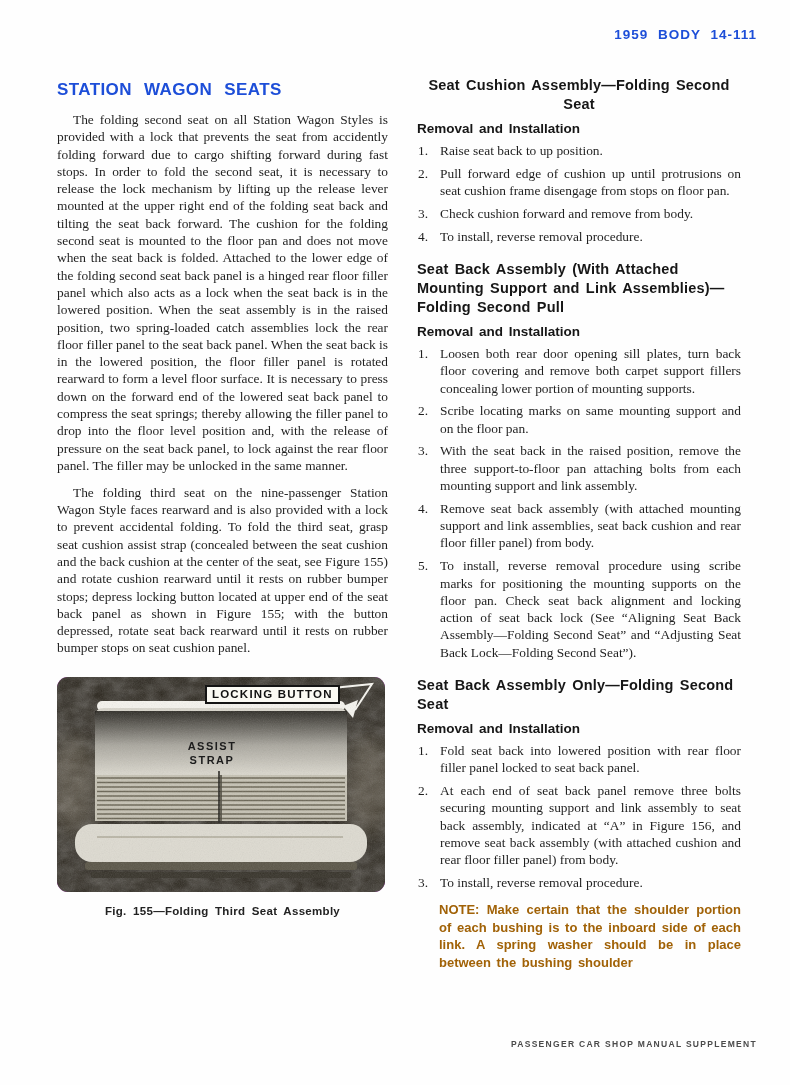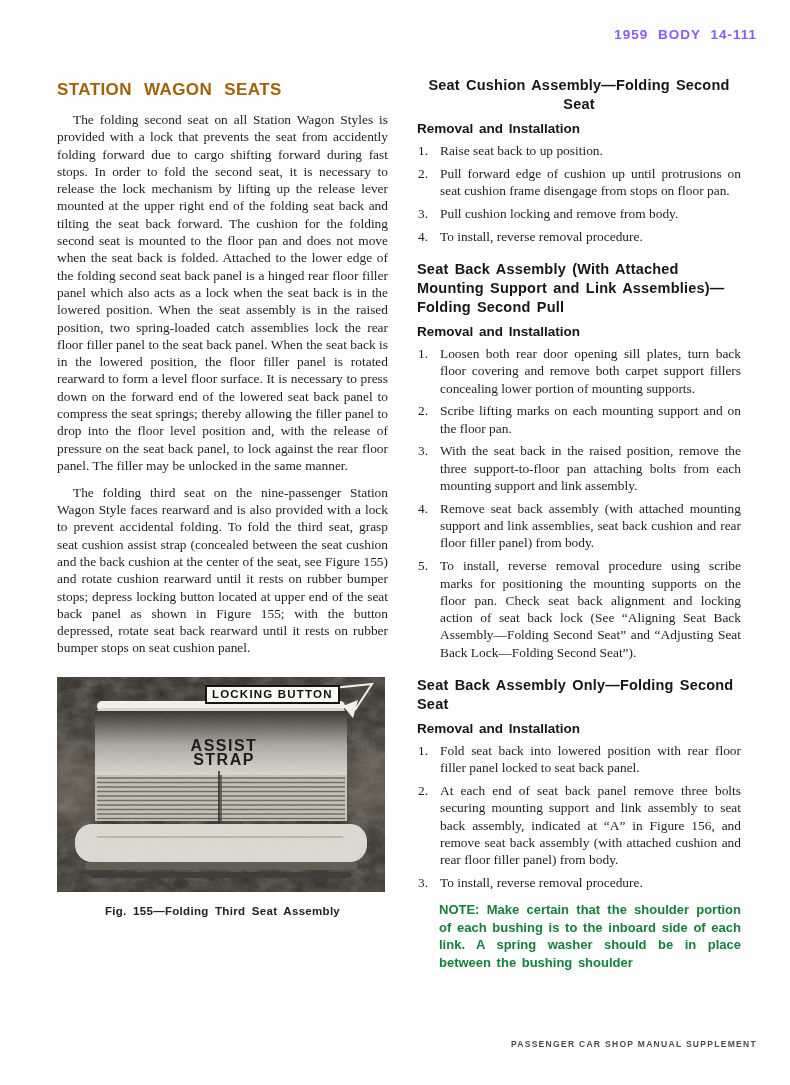--- a/index.html
+++ b/index.html
@@ -9,33 +9,33 @@
     background:#fefefe;
     margin:0 auto;
     overflow:hidden;
     color:#1f1f1f;
     font-family:"Liberation Serif", serif;
   }
   .hdr{
     position:absolute;top:27px;right:33px;
     font-family:"Liberation Sans", sans-serif;
     font-weight:bold;font-size:13.5px;letter-spacing:1px;word-spacing:5px;
-    color:#8b5cf6;
+    color:#1d4ed8;
   }
   .col-left{position:absolute;left:57px;top:80px;width:331px;}
   .col-right{position:absolute;left:417px;top:76px;width:324px;}
   .ftr{
     position:absolute;top:1039px;right:33px;
     font-family:Liberation Sans, sans-serif;
     font-size:8.5px;letter-spacing:1.3px;color:#4b4b4b;font-weight:bold;
   }
   h1.sec-title{
     font-family:"Liberation Sans", sans-serif;
     font-size:17px;font-weight:bold;letter-spacing:.4px;word-spacing:7px;
-    margin:0 0 11px 0;color:#a16207;
+    margin:0 0 11px 0;color:#1d4ed8;
   }
   .col-left p{
     font-size:13.4px;line-height:17.3px;text-align:justify;
     text-indent:16px;margin:0 0 9.5px 0;
   }
   h2.sub-head{
     font-family:"Liberation Sans", sans-serif;
     font-size:14.5px;line-height:19px;font-weight:bold;letter-spacing:.2px;word-spacing:2px;
     margin:15px 0 7px 0;color:#161616;
   }
@@ -44,39 +44,39 @@
     font-family:"Liberation Sans", sans-serif;
     font-size:13.5px;font-weight:bold;margin:0 0 6px 0;color:#161616;word-spacing:2px;
   }
   .step{display:flex;font-size:13.4px;line-height:17.3px;margin:0 0 5.5px 0;}
   .step .num{flex:none;width:22px;padding-left:1px;}
   .step .txt{flex:1;text-align:justify;}
   .note{
     margin:10px 0 0 22px;
     font-family:"Liberation Sans", sans-serif;
     font-size:13px;line-height:17.5px;font-weight:bold;text-align:justify;
-    color:#15803d;word-spacing:2px;
+    color:#a16207;word-spacing:2px;
   }
   figure.fig{margin:20px 0 0 0;padding:0;}
   .photo{
-    position:relative;width:328px;height:215px;background:#d946ef;overflow:hidden;
+    position:relative;width:328px;height:215px;background:#d946ef;overflow:hidden;border-radius:11px;
   }
   .photo svg{display:block;}
   .lock-label{
     position:absolute;left:148px;top:8px;
     background:#fbfaf4;border:2px solid #141414;
     padding:0 5px;height:15px;line-height:15px;
     font-family:"Liberation Sans", sans-serif;
     font-size:11.5px;font-weight:bold;letter-spacing:1.2px;color:#111;
     white-space:nowrap;
   }
   .strap-label{
-    position:absolute;left:122px;top:62px;width:90px;text-align:center;
-    font-family:"Liberation Sans", sans-serif;
-    font-size:16px;font-weight:bold;letter-spacing:1.5px;color:#1c1c1c;line-height:14px;
+    position:absolute;left:110px;top:62px;width:90px;text-align:center;
+    font-family:"Liberation Sans", sans-serif;
+    font-size:11px;font-weight:bold;letter-spacing:1.5px;color:#1c1c1c;line-height:14px;
   }
   figcaption{
     margin-top:13px;text-align:center;
     font-family:"Liberation Sans", sans-serif;
     font-size:11.5px;font-weight:bold;letter-spacing:.3px;word-spacing:3px;color:#222;
   }
 </style>
 </head>
 <body>
 
@@ -164,36 +164,36 @@
     <div class="step">
       <span class="num">1.</span>
       <span class="txt">Raise seat back to up position.</span>
     </div>
     <div class="step">
       <span class="num">2.</span>
       <span class="txt">Pull forward edge of cushion up until protrusions on seat cushion frame disengage from stops on floor pan.</span>
     </div>
     <div class="step">
       <span class="num">3.</span>
-      <span class="txt">Pull cushion locking and remove from body.</span>
+      <span class="txt">Check cushion forward and remove from body.</span>
     </div>
     <div class="step">
       <span class="num">4.</span>
       <span class="txt">To install, reverse removal procedure.</span>
     </div>
 
     <h2 class="sub-head">Seat Back Assembly (With Attached Mounting Support and Link Assemblies)—Folding Second Pull</h2>
     <h3 class="ri">Removal and Installation</h3>
     <div class="step">
       <span class="num">1.</span>
       <span class="txt">Loosen both rear door opening sill plates, turn back floor covering and remove both carpet support fillers concealing lower portion of mounting supports.</span>
     </div>
     <div class="step">
       <span class="num">2.</span>
-      <span class="txt">Scribe lifting marks on each mounting support and on the floor pan.</span>
+      <span class="txt">Scribe locating marks on same mounting support and on the floor pan.</span>
     </div>
     <div class="step">
       <span class="num">3.</span>
       <span class="txt">With the seat back in the raised position, remove the three support-to-floor pan attaching bolts from each mounting support and link assembly.</span>
     </div>
     <div class="step">
       <span class="num">4.</span>
       <span class="txt">Remove seat back assembly (with attached mounting support and link assemblies, seat back cushion and rear floor filler panel) from body.</span>
     </div>
     <div class="step">

